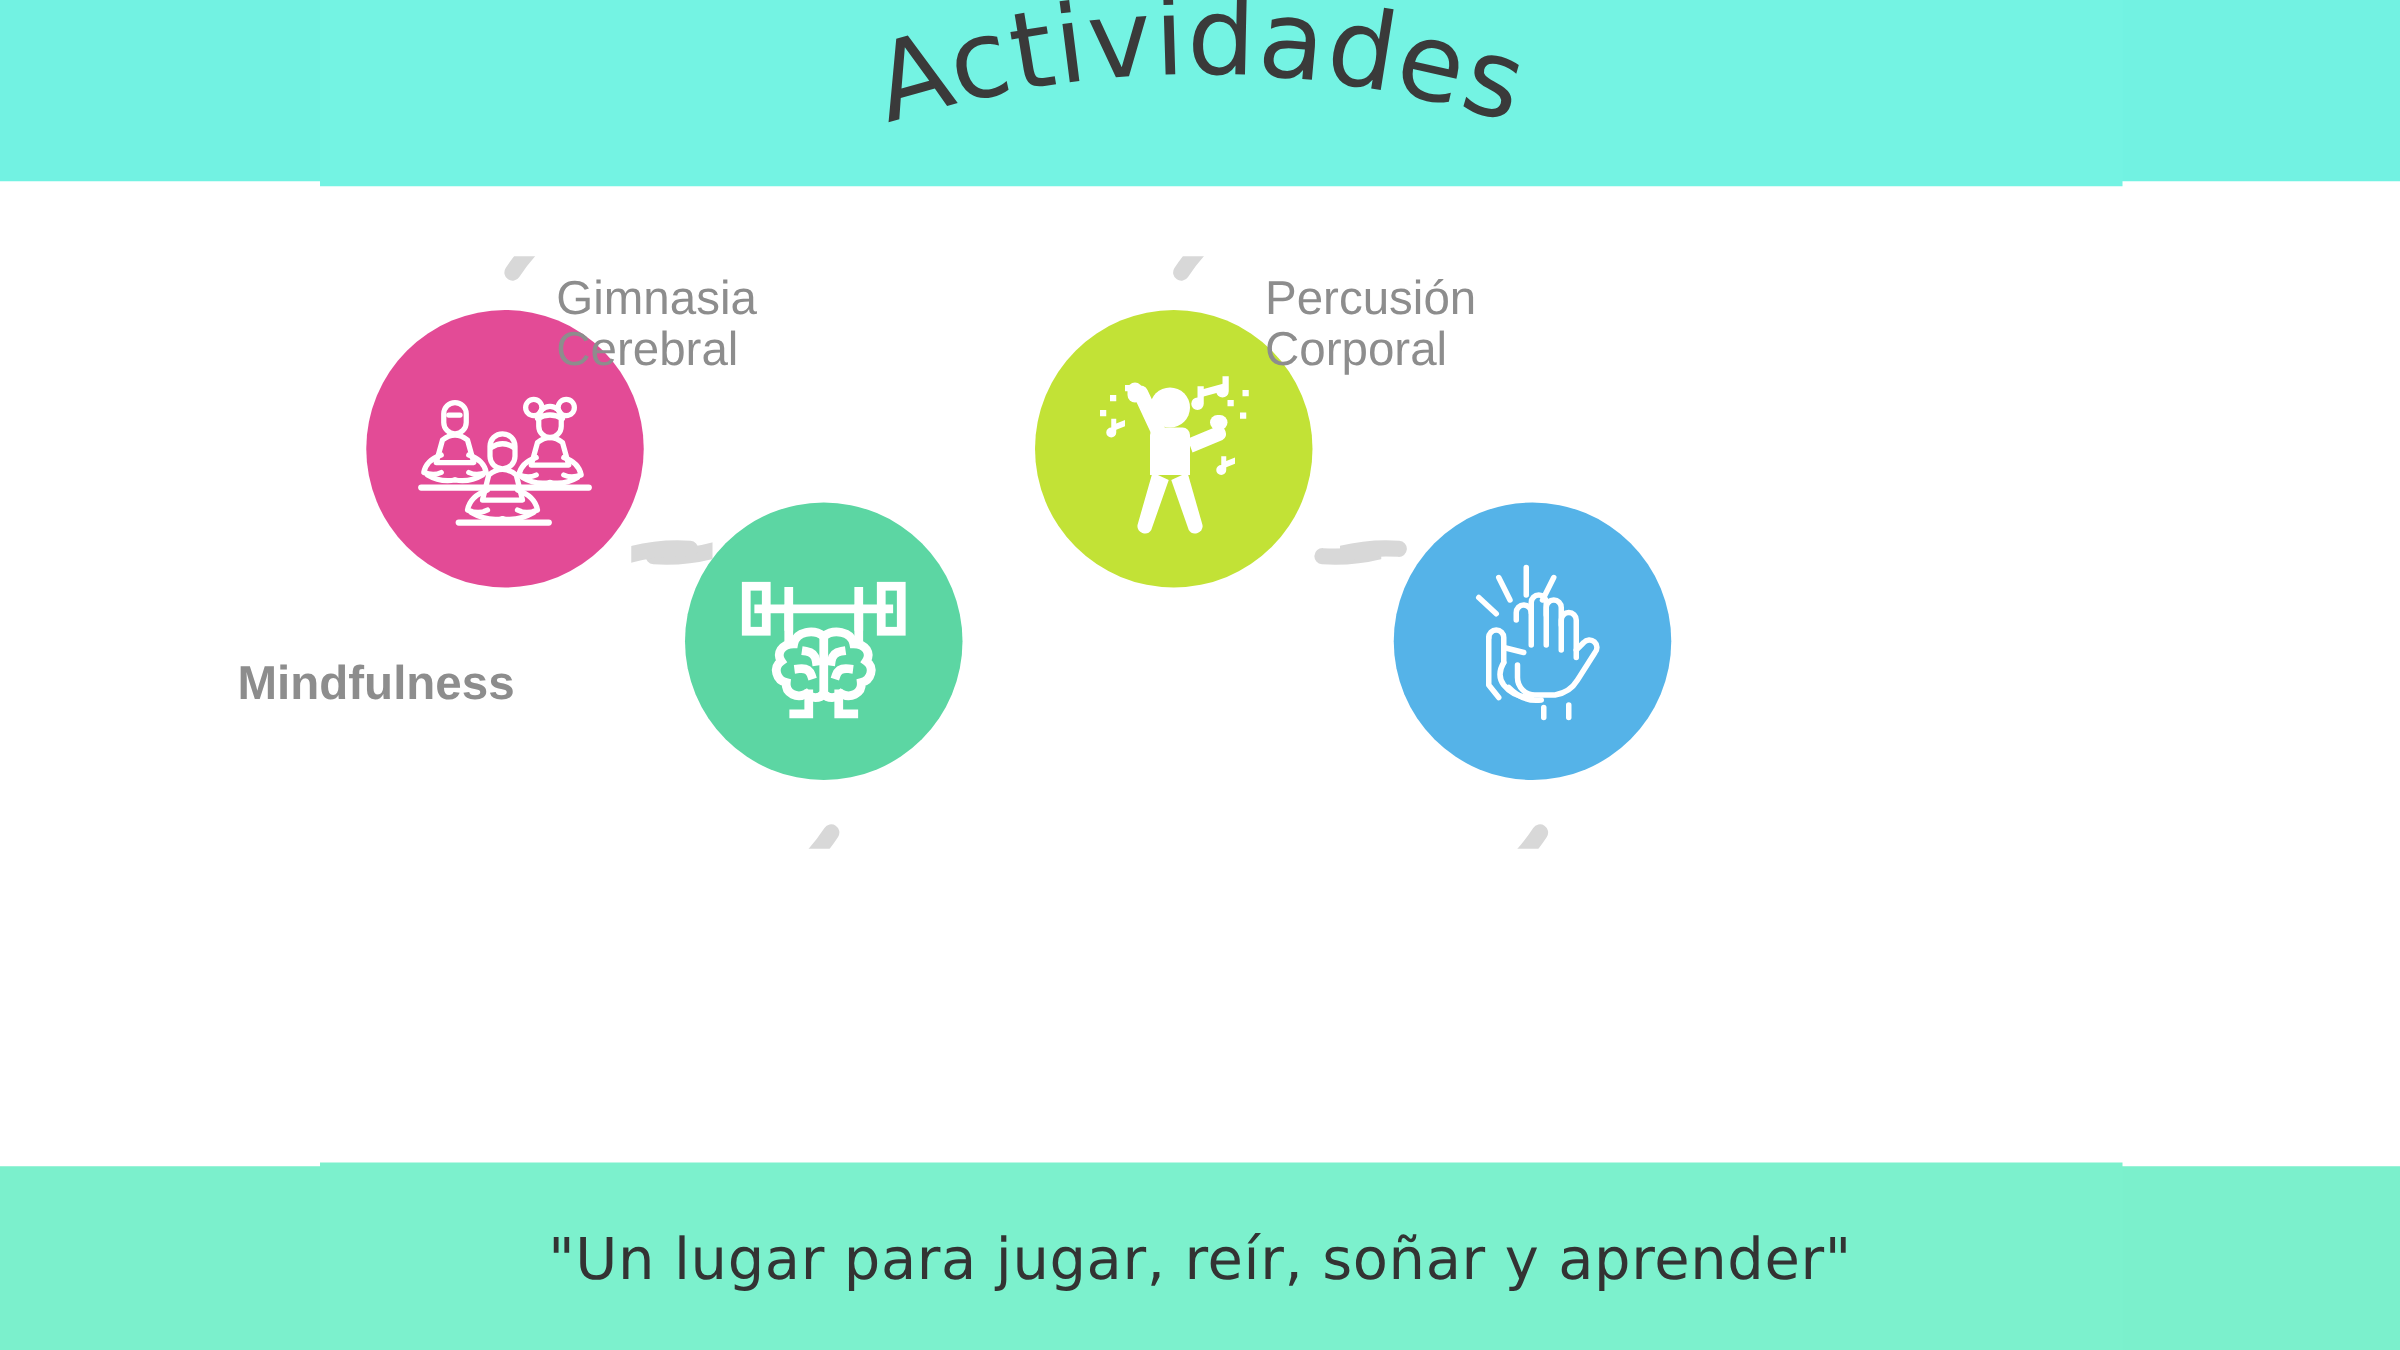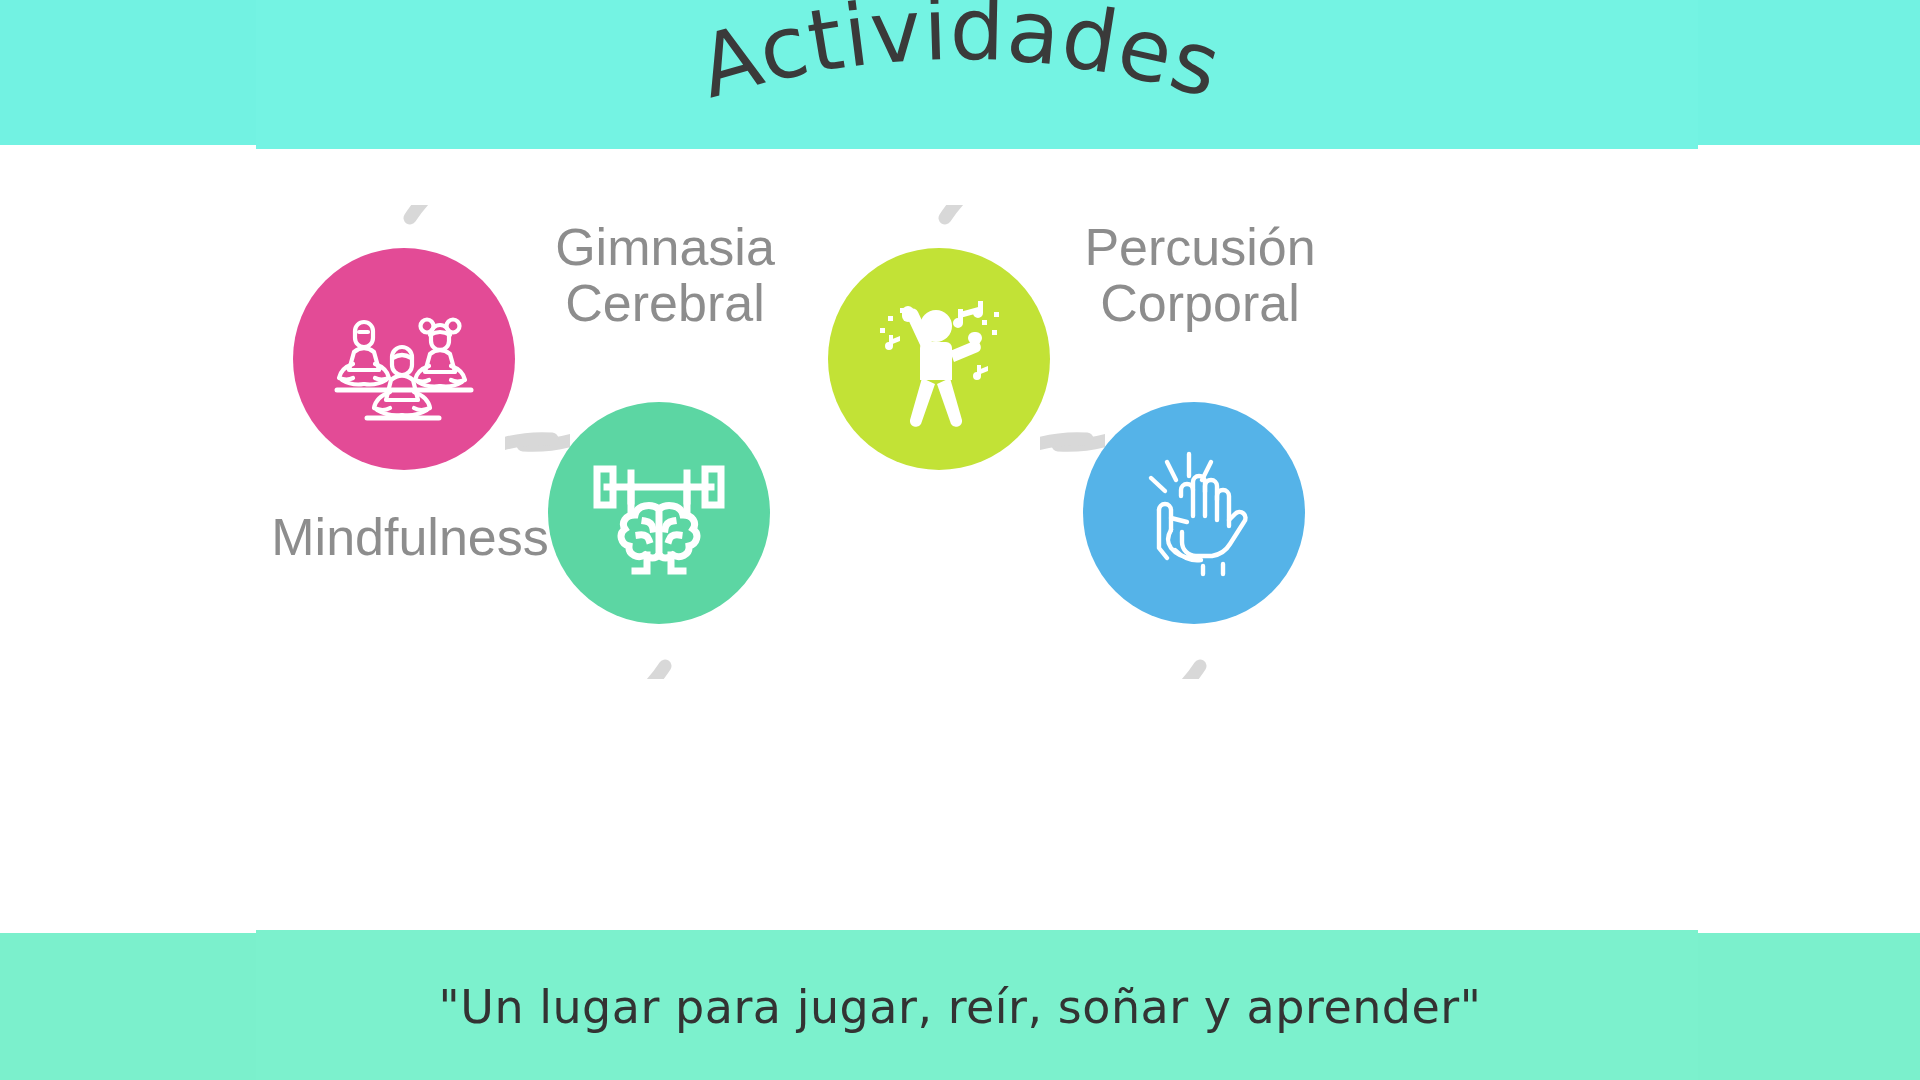--- a/index.html
+++ b/index.html
@@ -66,23 +66,23 @@
     position:absolute;border-radius:50%;
     display:flex;align-items:center;justify-content:center;
   }
   .disc svg{display:block;}
 
   .node-label{
     position:absolute;
     color:#8d8d8d;
     font-family:"Liberation Sans", sans-serif;
     font-weight:300;
-    font-size:52px;
+    font-size:38px;
     line-height:1.08;
-    text-align:center;
+    text-align:left;
     white-space:pre-line;
   }
 </style>
 </head>
 <body>
 
 <div id="stage">
 
   <div class="band-header"></div>
   <div class="band-header-ext"></div>
@@ -133,21 +133,21 @@
             <path d="M62 86 q11 -9 22 0 l5 20 h-32 z"></path>
             <path d="M61 98 q-14 5 -16 16 q9 4 16 0"></path>
             <path d="M85 98 q14 5 16 16 q-9 4 -16 0"></path>
             <path d="M48 116 q12 7 25 5"></path>
             <path d="M98 116 q-12 7 -25 5"></path>
 
             <path d="M38 124 h72" stroke-width="5"></path>
           </g>
         </svg>
       </div>
-      <div class="node-label" style="left:-60px;top:304px;width:440px;">Mindfulness</div>
+      <div class="node-label" style="left:-60px;top:322px;width:440px;font-weight:bold;">Mindfulness</div>
     </div>
 
     <div class="node" style="left:505px;top:210px;width:320px;height:320px;">
       <svg class="ring" width="320" height="320" viewBox="0 0 320 320">
         <path d="M 160,307 A 147,147 0 1 1 47,80" fill="none" stroke="#d8d8d8" stroke-width="13" stroke-linecap="round"></path>
       </svg>
       <div class="disc" style="left:43px;top:43px;width:222px;height:222px;background:#5CD6A3;">
         <svg width="140" height="140" viewBox="0 0 140 140">
           <g fill="none" stroke="#ffffff" stroke-width="7" stroke-linecap="square" stroke-linejoin="miter">
 
@@ -214,21 +214,21 @@
             <rect x="36" y="24" width="5" height="5"></rect>
             <rect x="16" y="44" width="5" height="5"></rect>
             <rect x="118" y="36" width="5" height="5"></rect>
             <rect x="130" y="28" width="5" height="5"></rect>
             <rect x="128" y="46" width="5" height="5"></rect>
           </g>
         </svg>
       </div>
     </div>
 
-    <div class="node" style="left:1040px;top:210px;width:320px;height:320px;">
+    <div class="node" style="left:1072px;top:210px;width:320px;height:320px;">
       <svg class="ring" width="320" height="320" viewBox="0 0 320 320">
         <path d="M 160,307 A 147,147 0 1 1 47,80" fill="none" stroke="#d8d8d8" stroke-width="13" stroke-linecap="round"></path>
       </svg>
       <div class="disc" style="left:43px;top:43px;width:222px;height:222px;background:#55B3E8;">
         <svg width="150" height="150" viewBox="0 0 150 150">
           <g fill="none" stroke="#ffffff" stroke-width="4.4" stroke-linecap="round" stroke-linejoin="round">
 
             <path d="M70 16 v22"></path>
             <path d="M48 24 l9 18"></path>
             <path d="M92 24 l-9 18"></path>

